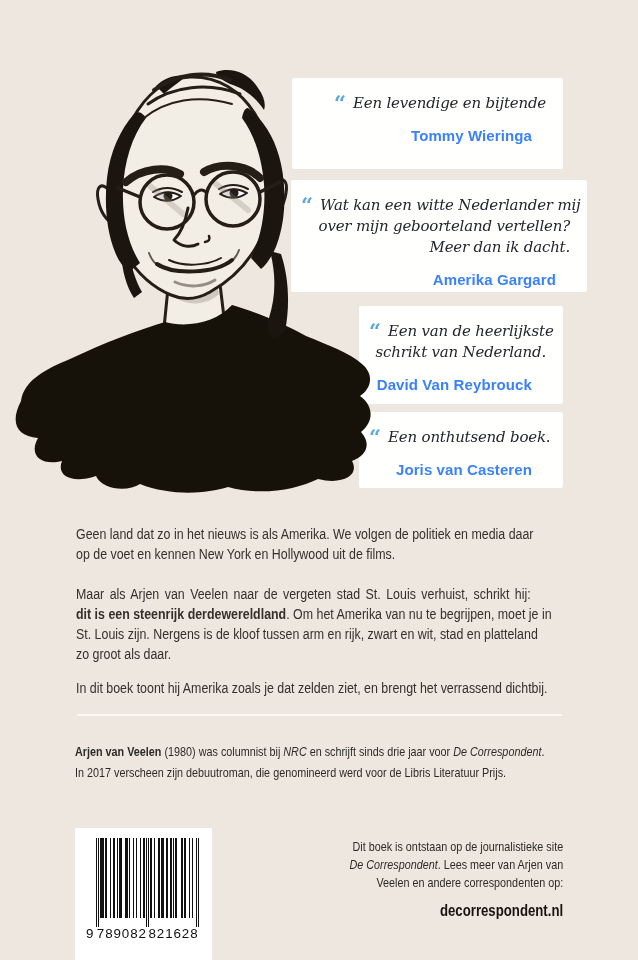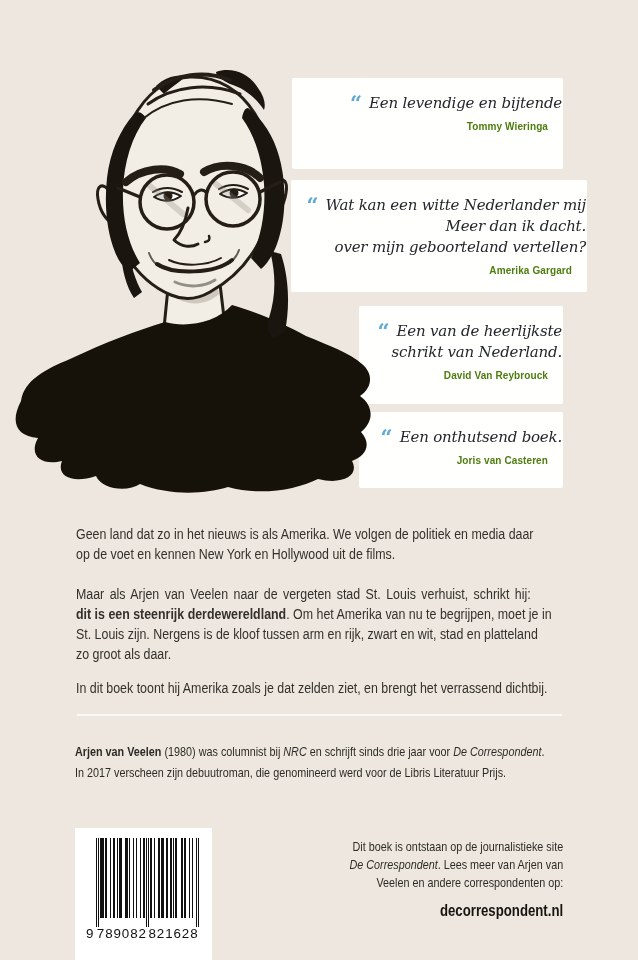--- a/index.html
+++ b/index.html
@@ -5,38 +5,38 @@
   html,body { margin:0; padding:0; background:#ede7df; }
   .cover {
     position:relative; width:638px; height:960px; overflow:hidden;
     background:#ede7df; font-family:"Liberation Sans", sans-serif;
   }
   
   .portrait { position:absolute; left:8px; top:56px; z-index:3; }
   
   .quote-box {
     position:absolute; z-index:2; background:#fffffe; border-radius:2px;
-    box-sizing:border-box; padding:15px 1px 10px 10px; text-align:right;
+    box-sizing:border-box; padding:15px 17px 10px 10px; text-align:right;
   }
   .q1 { left:292px; top:78px;  width:271px; height:91px; }
   .q2 { left:291px; top:180px; width:296px; height:112px; }
   .q3 { left:359px; top:306px; width:204px; height:98px; }
   .q4 { left:359px; top:412px; width:204px; height:76px;text-align:right; }
   .quote-line {
     font-family:"DejaVu Serif","Liberation Serif",serif; font-style:italic;
     font-size:15px; line-height:21px; color:#23262b; white-space:nowrap;
     letter-spacing:-0.2px;
   }
   .quote-mark {
     font-family:"DejaVu Serif",serif; font-style:normal; font-weight:bold;
     color:#5fa9d7; font-size:21px; letter-spacing:-1px; margin-right:8px;
     vertical-align:-2px; line-height:0;
   }
   .quote-author {
-    font-size:10px; font-weight:bold; color:#4d7c0f; margin-top:7px;
+    font-size:15px; font-weight:bold; color:#3b82f6; margin-top:13px;
     padding-right:14px; white-space:nowrap; letter-spacing:0.1px;
   }
   
   .description {
     position:absolute; left:76px; top:524px; width:620px; z-index:2;
     transform:scaleX(0.8); transform-origin:0 0;
     font-size:15.5px; line-height:20px; color:#34302b;
   }
   .description .line { white-space:nowrap; }
   .description .gap20 { height:20px; }
@@ -156,22 +156,22 @@
     </g>
   </svg>
 
   <div class="quote-box q1">
     <div class="quote-line"><span class="quote-mark">“</span><span>Een levendige en bijtende</span></div>
     <div class="quote-author">Tommy Wieringa</div>
   </div>
 
   <div class="quote-box q2">
     <div class="quote-line"><span class="quote-mark">“</span><span>Wat kan een witte Nederlander mij</span></div>
+    <div class="quote-line">over mijn geboorteland vertellen?</div>
     <div class="quote-line">Meer dan ik dacht.</div>
-    <div class="quote-line">over mijn geboorteland vertellen?</div>
     <div class="quote-author">Amerika Gargard</div>
   </div>
 
   <div class="quote-box q3">
     <div class="quote-line"><span class="quote-mark">“</span><span>Een van de heerlijkste</span></div>
     <div class="quote-line">schrikt van Nederland.</div>
     <div class="quote-author">David Van Reybrouck</div>
   </div>
 
   <div class="quote-box q4">

